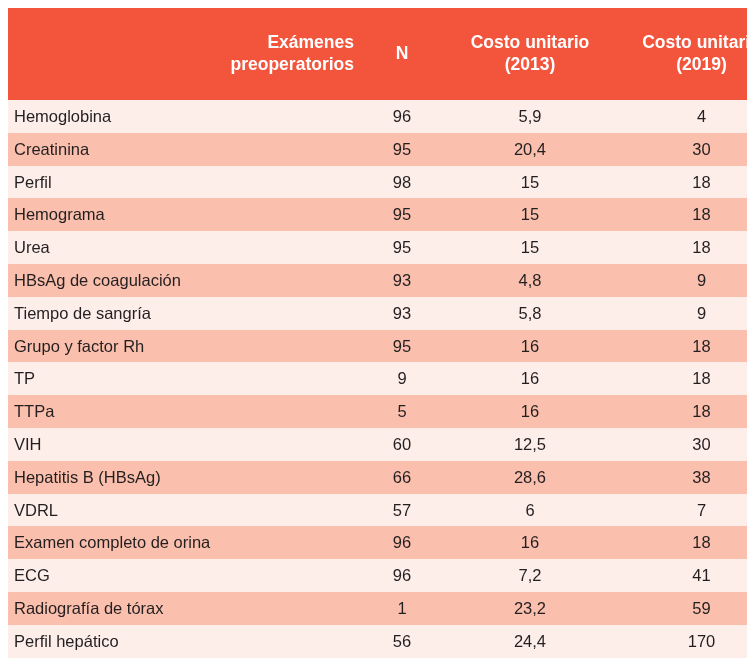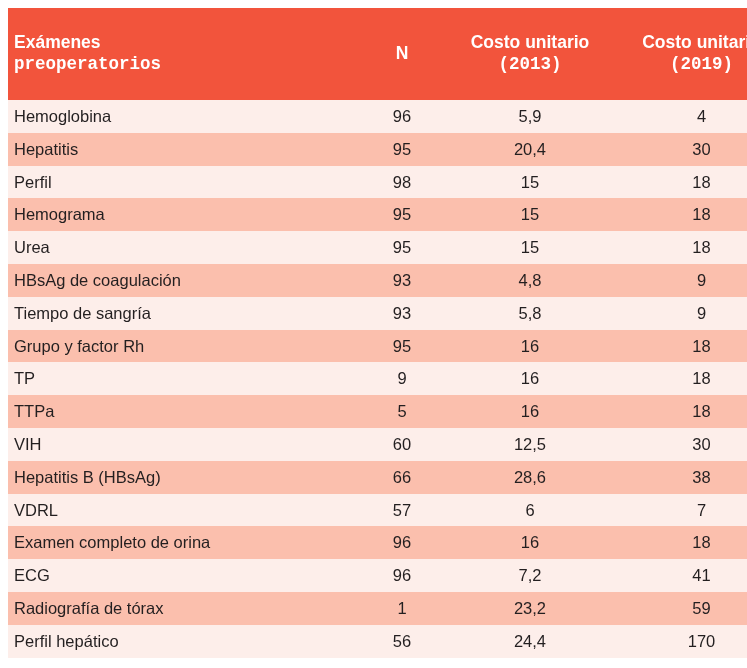--- a/index.html
+++ b/index.html
@@ -31,21 +31,21 @@
     color: #ffffff;
     font-weight: bold;
     font-size: 17.5px;
     line-height: 1.25;
     padding: 8px 6px;
     vertical-align: middle;
     border: none;
   }
   th.col-exam {
     width: 340px;
-    text-align: left;
+    text-align: right;
     padding-left: 56px;
   }
   th.col-n {
     width: 72px;
     text-align: center;
   }
   th.col-c2013 {
     width: 160px;
     text-align: center;
   }
@@ -75,21 +75,20 @@
     text-align: center;
   }
   tbody tr.row-even {
     background: #fdeeea;
   }
   tbody tr.row-odd {
     background: #fbbfad;
   }
   .header-line2 {
     display: block;
-    font-family: Liberation Mono, monospace;
   }
 </style>
 </head>
 <body>
 
 <div class="table-wrap">
   <table class="exam-table">
     <thead>
       <tr>
         <th class="col-exam">
@@ -108,21 +107,21 @@
       </tr>
     </thead>
     <tbody id="table-body">
         <tr class="row-even">
           <td class="cell-exam">Hemoglobina</td>
           <td class="cell-num">96</td>
           <td class="cell-num">5,9</td>
           <td class="cell-num">4</td>
         </tr>
         <tr class="row-odd">
-          <td class="cell-exam">Hepatitis</td>
+          <td class="cell-exam">Creatinina</td>
           <td class="cell-num">95</td>
           <td class="cell-num">20,4</td>
           <td class="cell-num">30</td>
         </tr>
         <tr class="row-even">
           <td class="cell-exam">Perfil</td>
           <td class="cell-num">98</td>
           <td class="cell-num">15</td>
           <td class="cell-num">18</td>
         </tr>

